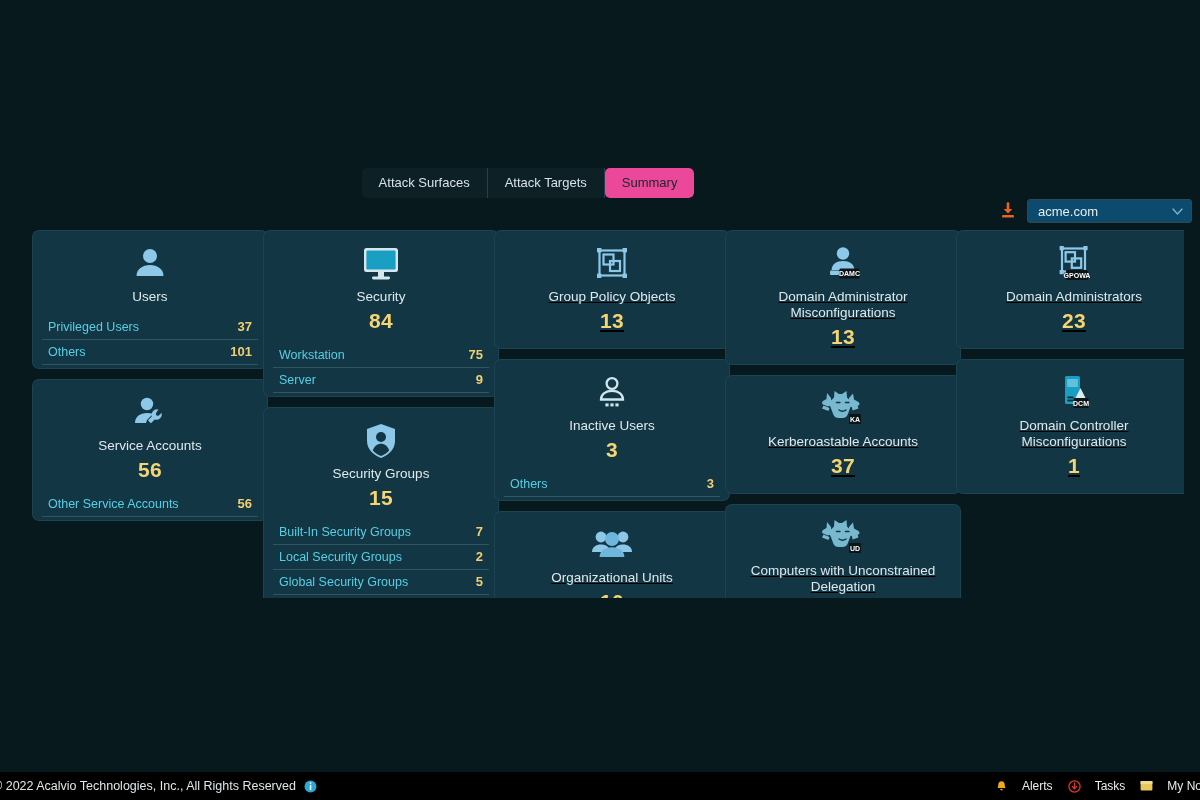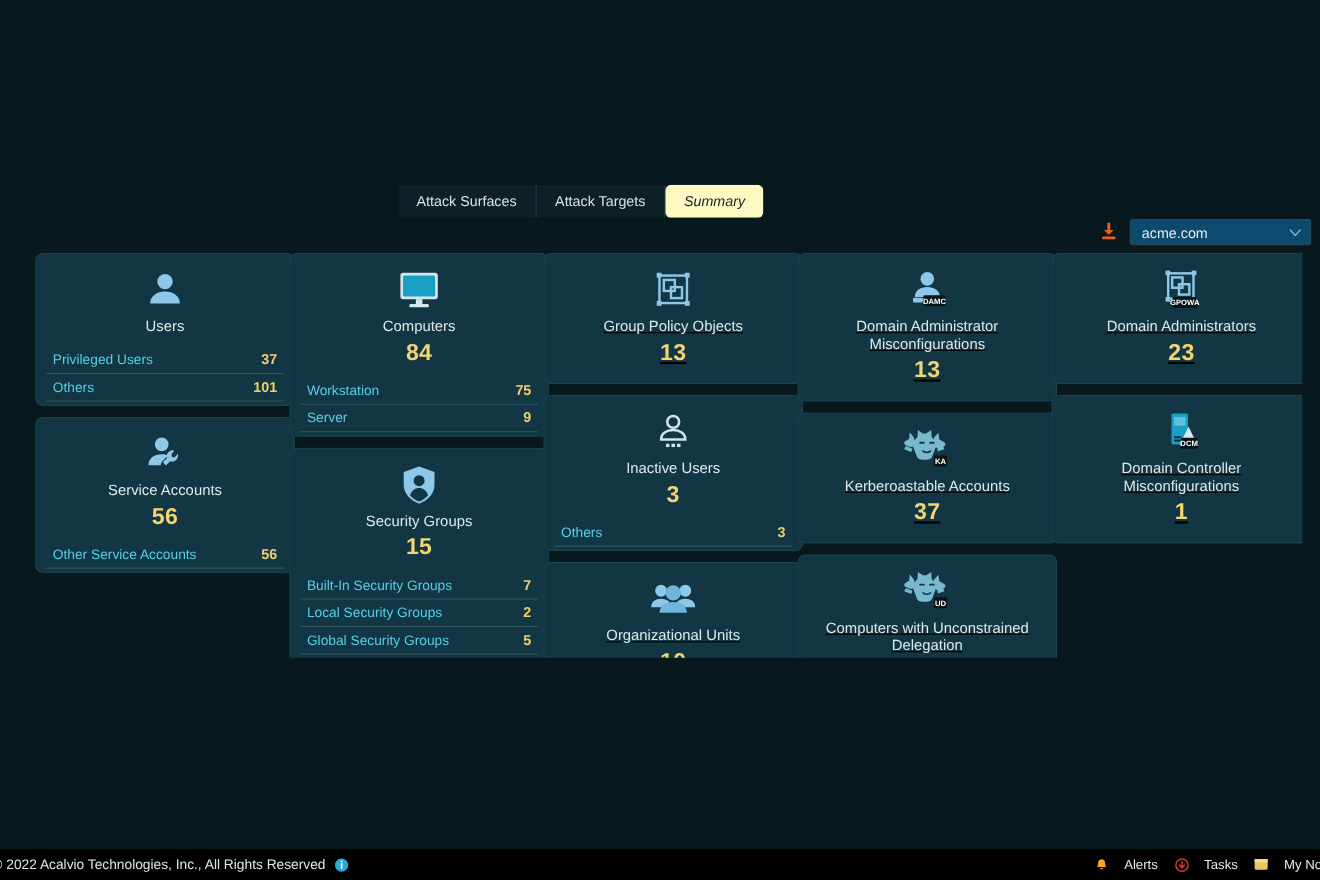--- a/index.html
+++ b/index.html
@@ -18,23 +18,22 @@
   }
   .tabs { display: flex; border-radius: 5px; overflow: hidden; }
   .tab {
     font-size: 13px; padding: 8px 17px 9px;
     color: #d7e3e6; background: #0d2026;
     border-right: 1px solid #24424a;
     line-height: 1; white-space: nowrap; cursor: pointer;
   }
   .tab:last-child { border-right: none; }
   .tab.active {
-    background: #fef9c3; color: #13272c;
+    background: #ec4899; color: #13272c;
     border-radius: 5px;
-    font-style: italic;
   }
 
   
   .domainrow {
     position: absolute; top: 199px; right: 8px;
     display: flex; align-items: center; gap: 10px;
   }
   .dl-icon { width: 18px; height: 18px; display: block; }
   .domain-select {
     width: 165px; height: 24px;
@@ -178,21 +177,21 @@
       <div class="col c1">
         <div class="card">
           <div class="icon-wrap">
             <svg width="40" height="36" viewBox="0 0 40 36">
               <rect x="3" y="2" width="34" height="24" rx="2.5" fill="#d5e6ec"></rect>
               <rect x="5.4" y="4.4" width="29.2" height="19.2" rx="1.4" fill="#1a9fc4"></rect>
               <rect x="17" y="26" width="6" height="5" fill="#d5e6ec"></rect>
               <rect x="11" y="30.4" width="18" height="3" rx="1.4" fill="#d5e6ec"></rect>
             </svg>
           </div>
-          <div class="card-title">Computers</div>
+          <div class="card-title">Security</div>
           <div class="card-value">84</div>
           <div class="rows">
             <div class="row">
               <span class="rl">Workstation</span>
               <span class="rv">75</span>
             </div>
             <div class="row">
               <span class="rl">Server</span>
               <span class="rv">9</span>
             </div>

